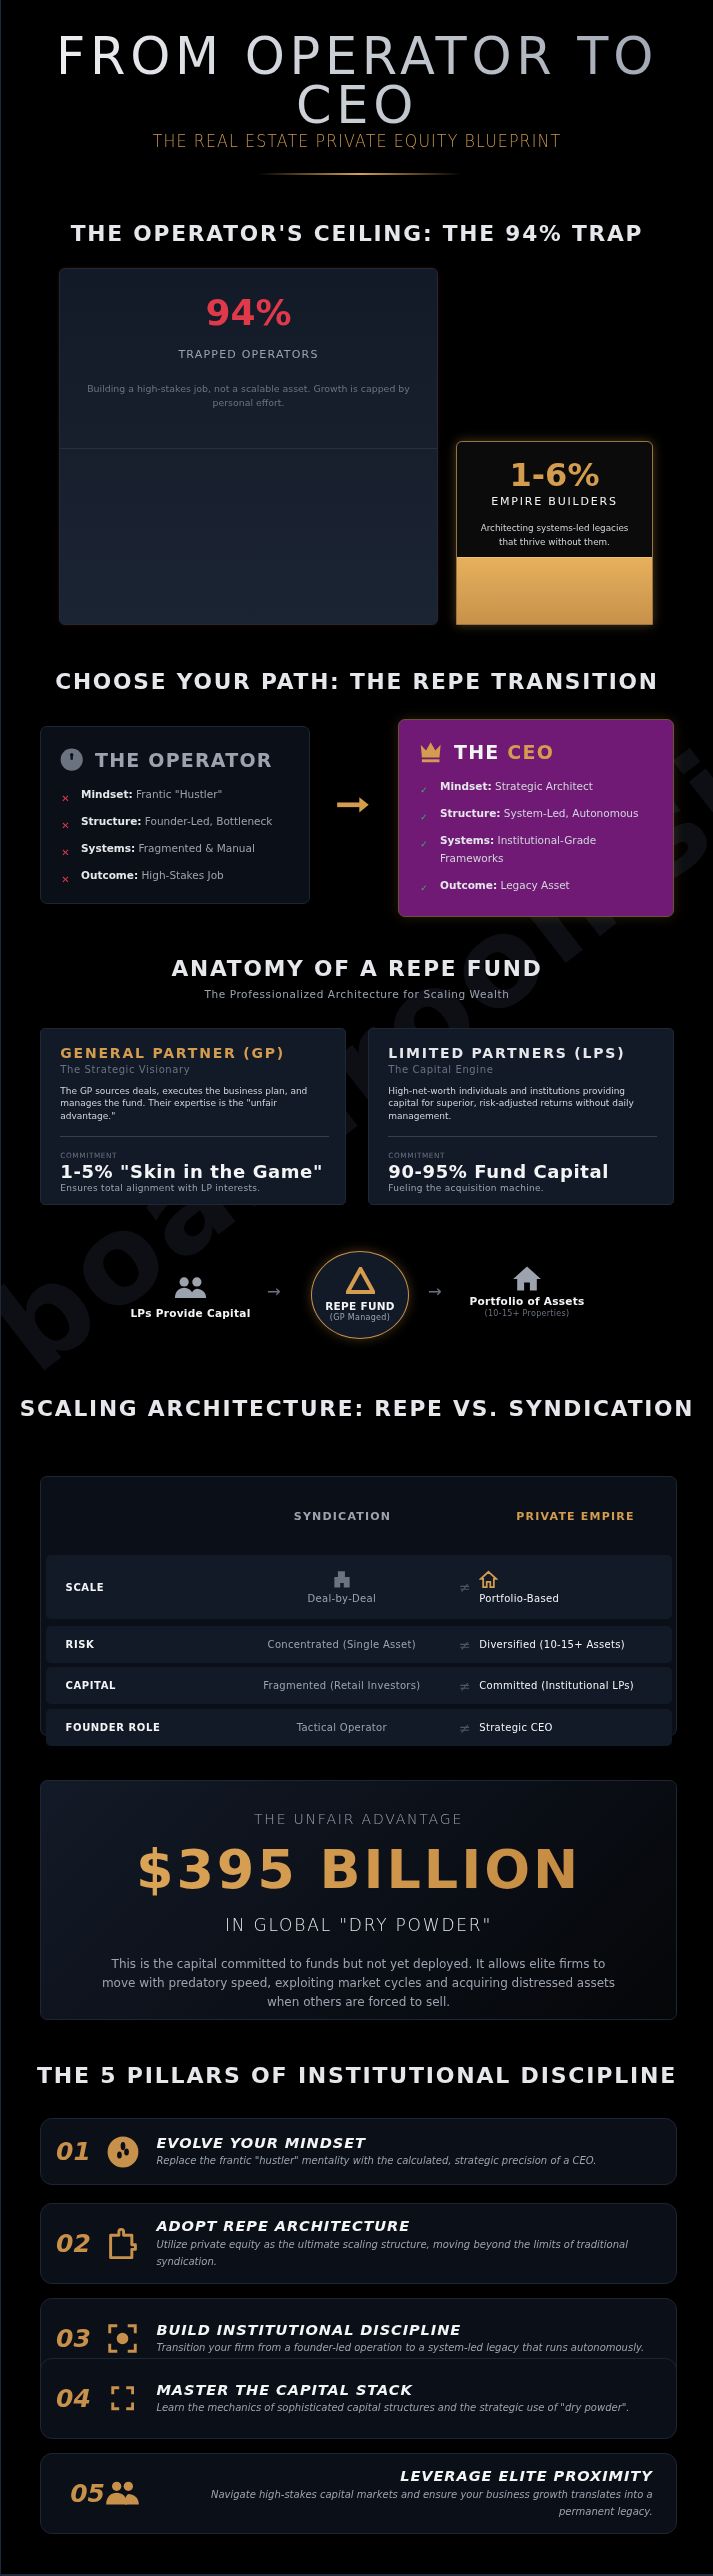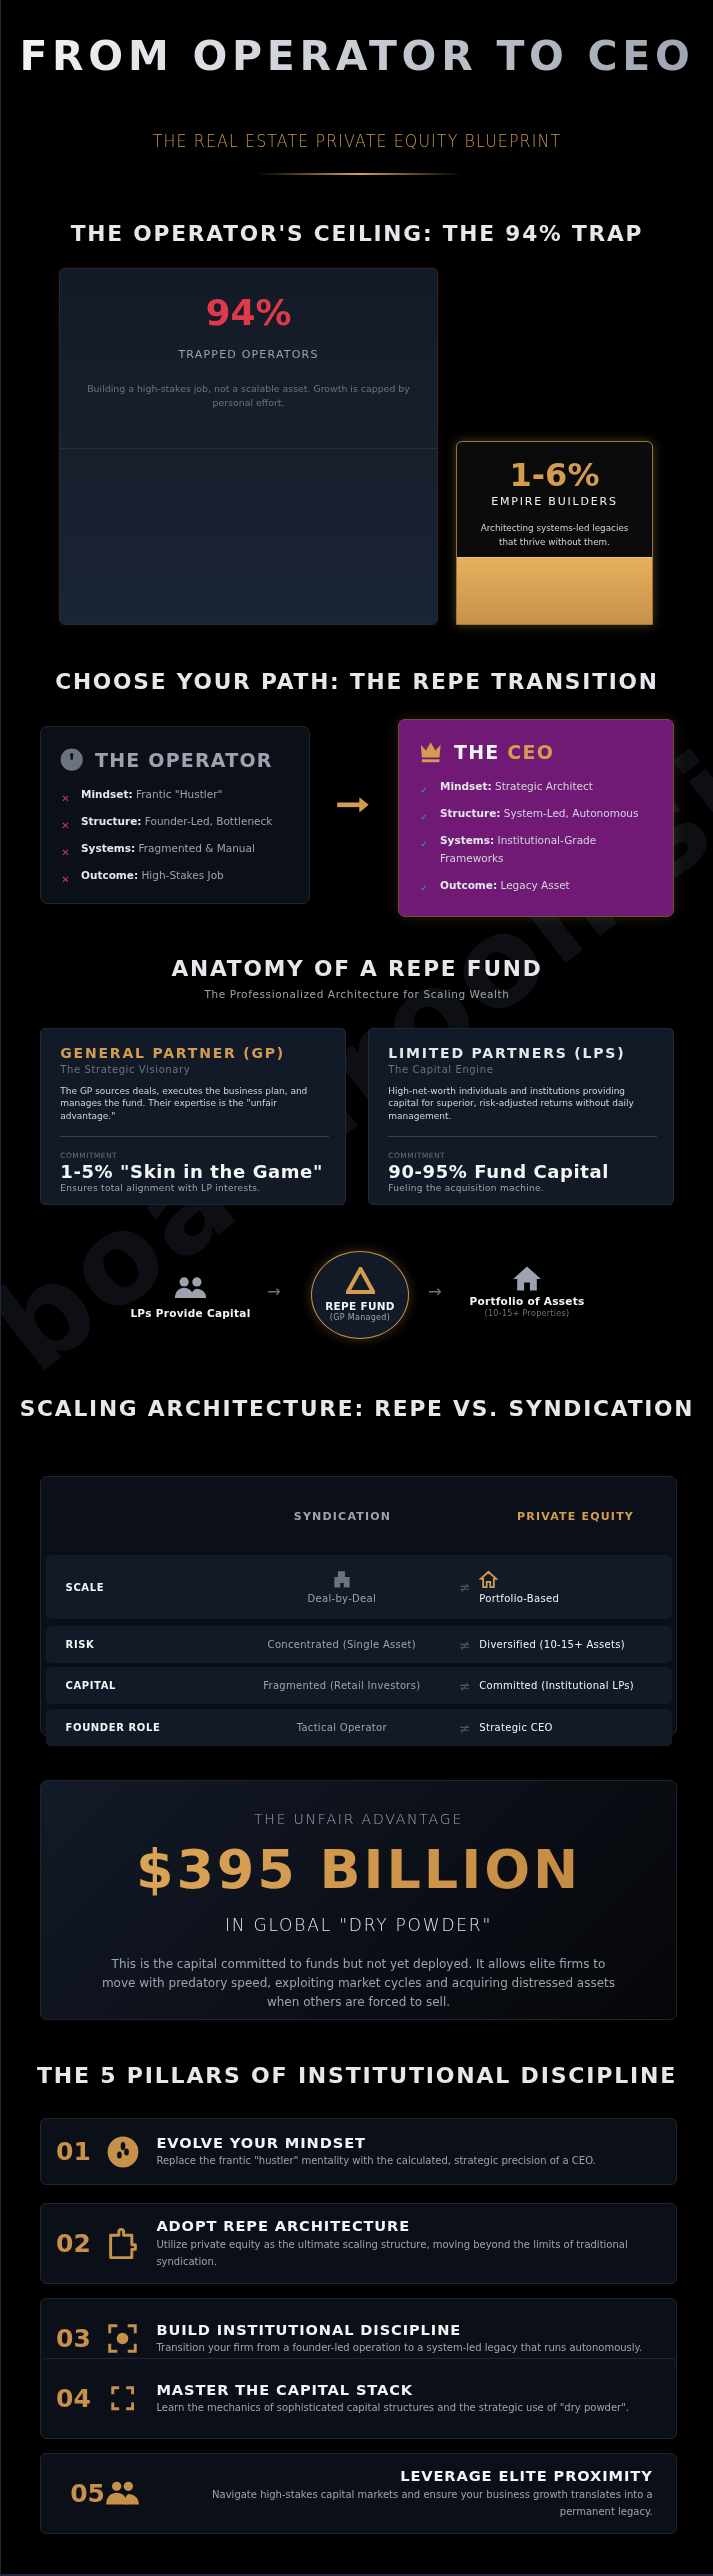--- a/index.html
+++ b/index.html
@@ -12,21 +12,21 @@
   .watermark {
     position: absolute; left: -35px; top: 1287px; width: 878px;
     transform: rotate(-38deg); transform-origin: left top;
     font-size: 123px; font-weight: bold; color: #0d0f14; letter-spacing: 3.5px;
     white-space: nowrap; z-index: 0; pointer-events: none;
   }
   .abs { position: absolute; z-index: 1; }
   .center { left: 0; width: 712px; text-align: center; }
 
   
-  .hero-title { top: 32px; font-size: 41px; font-weight: bold; letter-spacing: 4.7px; line-height: 49px;
+  .hero-title { top: 32px; font-size: 51px; font-weight: normal; letter-spacing: 4.7px; line-height: 49px;
     background: linear-gradient(90deg, #f4f5f7, #9ca3af); -webkit-background-clip: text; background-clip: text; color: transparent; }
   .hero-sub { top: 131px; font-size: 17px; color: #c9964d; letter-spacing: 1.2px; font-weight: 300; transform: scaleX(0.93); }
   .hero-line { top: 173px; left: 256px; width: 205px; height: 1.8px; background: linear-gradient(90deg, transparent, #d6a24f, transparent); }
 
   .section-title { font-size: 21.7px; font-weight: bold; letter-spacing: 1.8px; color: #e5e7eb; line-height: 26px; }
 
   
   .trap-box { left: 58px; top: 268px; width: 379px; height: 357px; border-radius: 5.9px;
     background: linear-gradient(180deg, #131a27 0%, #1b2433 100%); border: 0.6px solid #1f2a3a; box-shadow: 0 0 4.7px rgba(120,20,20,0.35); overflow: hidden; }
   .trap-top { height: 180px; border-bottom: 0.6px solid #27303f; text-align: center; padding-top: 23.4px; }
@@ -86,21 +86,21 @@
   
   .adv { left: 39px; top: 1780px; width: 637px; height: 240px; border-radius: 7px; border: 0.6px solid #1e2533;
     background: linear-gradient(135deg, #131a27 0%, #0b0f17 55%, #050608 100%); text-align: center; }
   .adv-eyebrow { margin-top: 30px; font-size: 14px; letter-spacing: 1.8px; color: #9ca3af; font-weight: 300; }
   .adv-big { margin-top: 13px; font-size: 54px; font-weight: bold; letter-spacing: 2.9px; line-height: 59px;
     background: linear-gradient(90deg, #e0a95a, #c08640); -webkit-background-clip: text; background-clip: text; color: transparent; }
   .adv-mid { margin-top: 16.4px; font-size: 17px; letter-spacing: 1.8px; color: #e5e7eb; font-weight: 300; }
   .adv-body { margin: 20px 53px 0; font-size: 12px; line-height: 19px; color: #9ca3af; text-align: center; }
 
   
-  .pillar { left: 39px; width: 637px; border-radius: 6px; background: #0b0f17; border: 0.6px solid #1e2533; display: flex; align-items: center; }
+  .pillar { left: 39px; width: 637px; border-radius: 12px; background: #0b0f17; border: 0.6px solid #1e2533; display: flex; align-items: center; font-style: italic; }
   .pillar-num { width: 64px; padding-left: 15px; font-size: 25px; font-weight: bold; color: #c8914b; }
   .pillar-ic { width: 35px; height: 35px; margin-right: 16.4px; display: flex; align-items: center; justify-content: center; }
   .pillar-body { flex: 1; padding-right: 23.4px; }
   .pillar-title { font-size: 14.6px; font-weight: bold; letter-spacing: 0.9px; color: #f3f4f6; }
   .pillar-desc { font-size: 10px; line-height: 17px; color: #9ca3af; margin-top: 1.2px; }
 </style>
 </head>
 <body>
 
 <div class="watermark">boardroomsin</div>
@@ -221,21 +221,21 @@
         <polygon points="26,2 50,24 43,24 43,44 31,44 31,30 21,30 21,44 9,44 9,24 2,24" fill="#9ca3af"></polygon>
       </svg>
   </div>
   <div class="flow-label" style="margin-top:1.2px;">Portfolio of Assets</div>
   <div class="flow-sub" style="margin-top:2.3px;">(10-15+ Properties)</div>
 </div>
 
 <h2 class="abs center section-title" style="top:1396px;">SCALING ARCHITECTURE: REPE VS. SYNDICATION</h2>
 <div class="abs cmp">
   <div class="cmp-head" style="left:193px; width:217px; text-align:center; color:#9ca3af;">SYNDICATION</div>
-  <div class="cmp-head gold" style="left:438px; width:193px; text-align:center;">PRIVATE EQUITY</div>
+  <div class="cmp-head gold" style="left:438px; width:193px; text-align:center;">PRIVATE EMPIRE</div>
 
   <div class="cmp-row" style="top:78px; height:64px;">
     <div class="cmp-key">SCALE</div>
     <div class="cmp-syn">
       <div><svg width="20" height="17.6" viewBox="0 0 34 30">
             <path d="M4 30 V12 H10 V2 H22 V12 H30 V30 H20 V22 H14 V30z" fill="#6b7280"></path>
           </svg></div>
       <div style="margin-top:3.5px;">Deal-by-Deal</div>
     </div>
     <div class="cmp-ne">≠</div>

